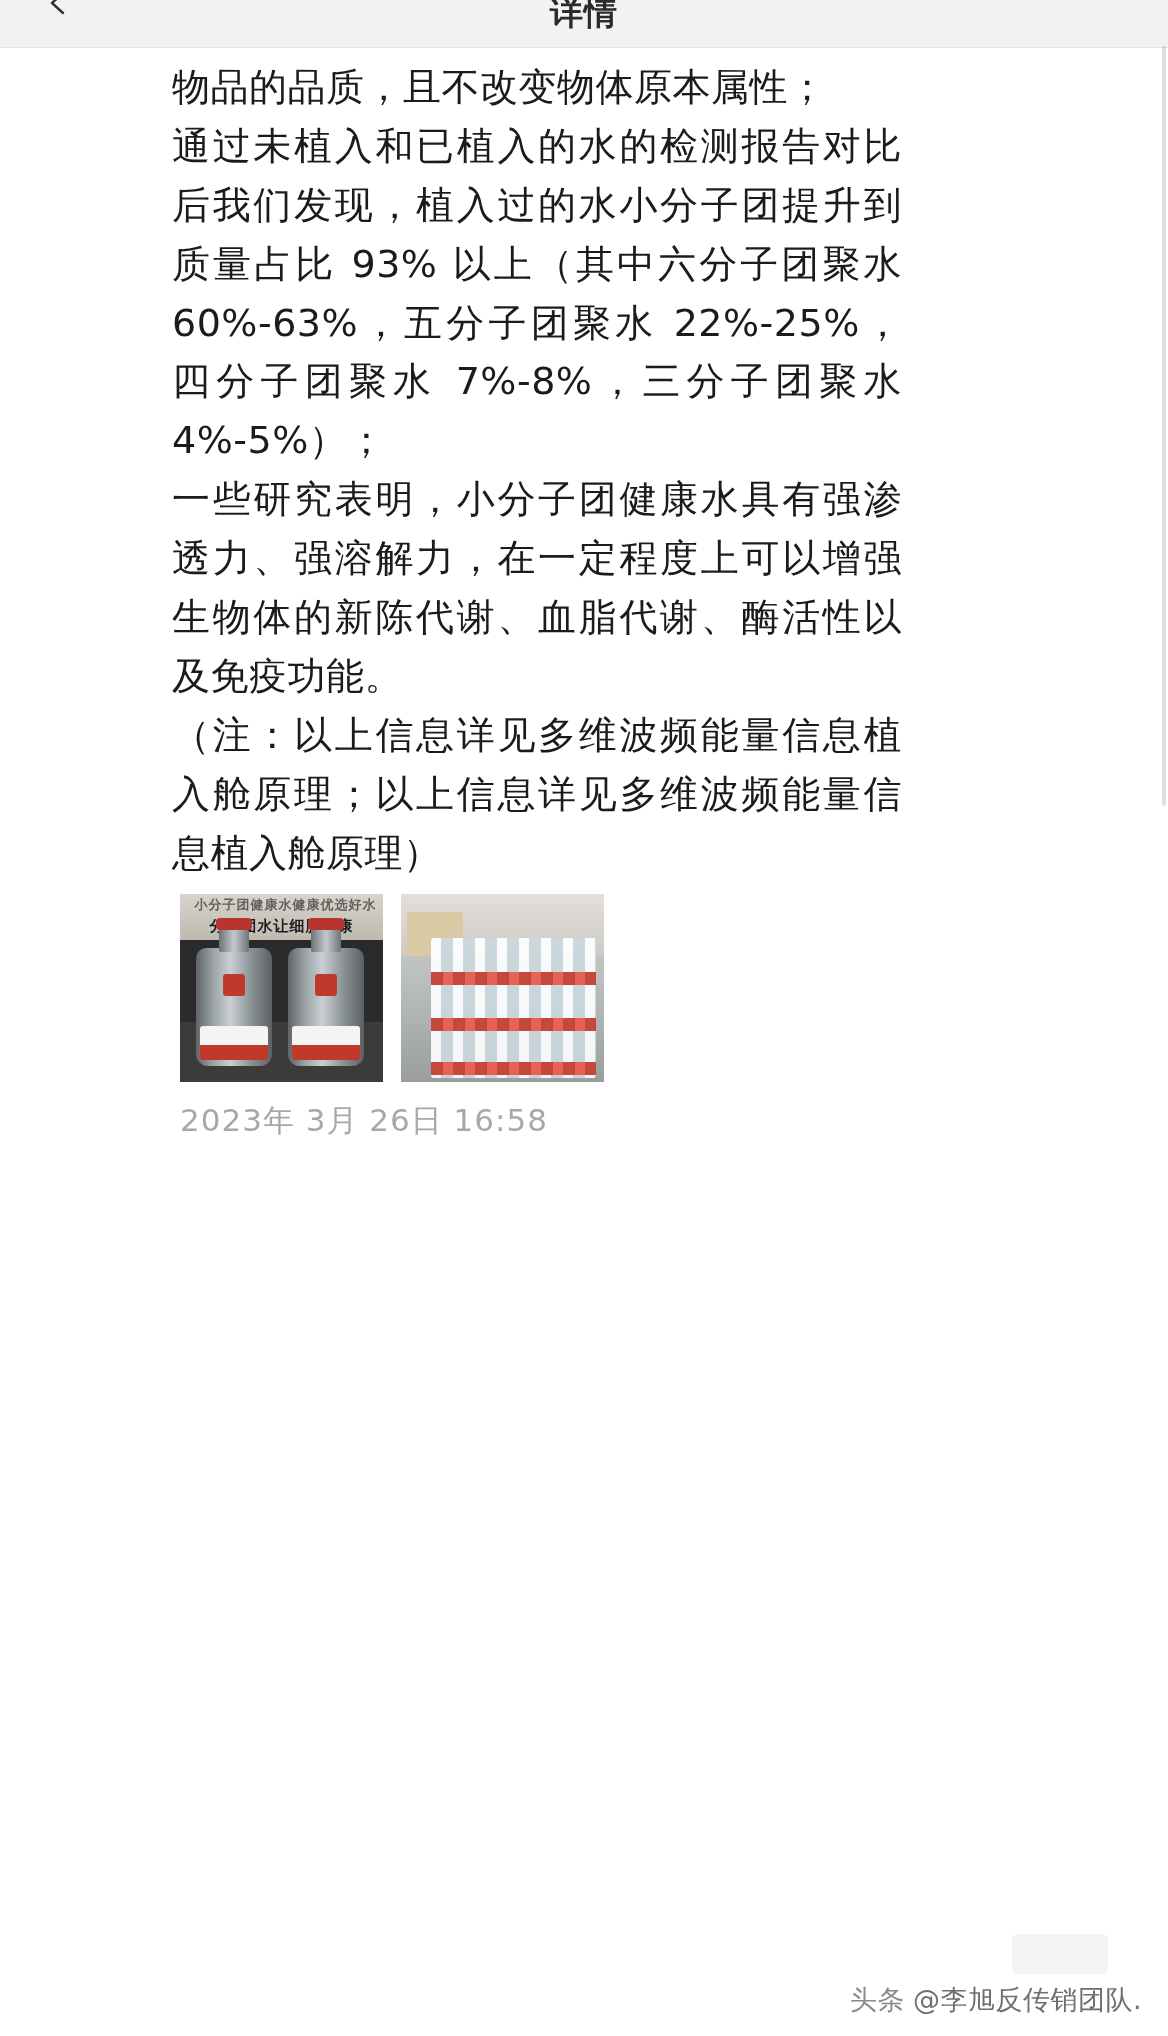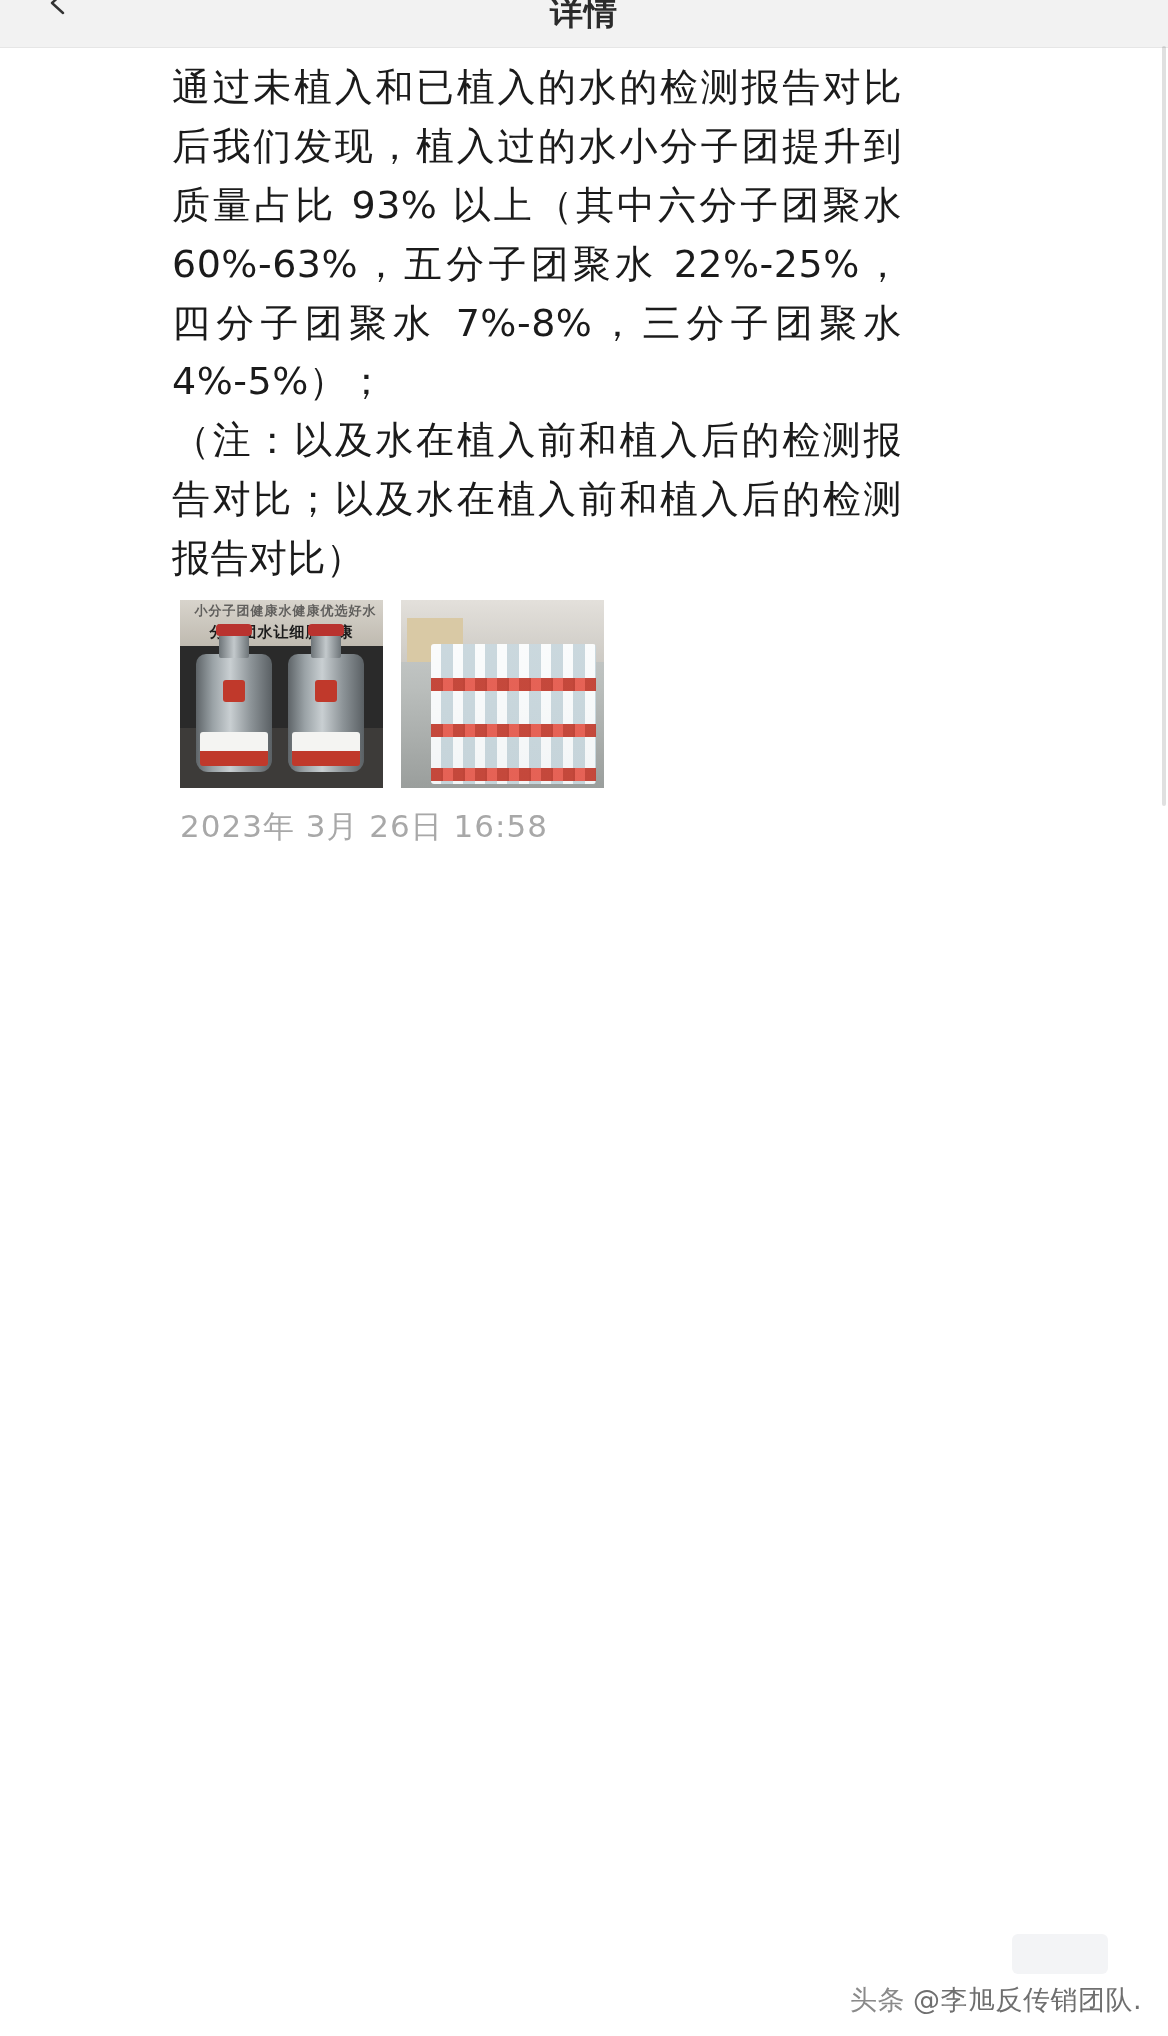--- a/index.html
+++ b/index.html
@@ -250,22 +250,24 @@
       <path d="M17 3 L6 13 L17 23" fill="none" stroke="#333333" stroke-width="2.4" stroke-linecap="round" stroke-linejoin="round"></path>
     </svg>
   </div>
   <div class="header-title">详情</div>
 </div>
 
 <div class="scroll-indicator"></div>
 
 <div class="content">
   <div class="article">
+    <p>物品的品质，且不改变物体原本属性；</p>
     <p>通过未植入和已植入的水的检测报告对比后我们发现，植入过的水小分子团提升到质量占比 93% 以上（其中六分子团聚水 60%-63%，五分子团聚水 22%-25%，四分子团聚水 7%-8%，三分子团聚水 4%-5%）；</p>
-    <p>（注：以及水在植入前和植入后的检测报告对比；以及水在植入前和植入后的检测报告对比）</p>
+    <p>一些研究表明，小分子团健康水具有强渗透力、强溶解力，在一定程度上可以增强生物体的新陈代谢、血脂代谢、酶活性以及免疫功能。</p>
+    <p>（注：以上信息详见多维波频能量信息植入舱原理；以上信息详见多维波频能量信息植入舱原理）</p>
   </div>
 </div>
 
 <div class="photos">
 
   <div class="photo photo-bottles">
     <div class="banner">
       <span class="banner-top">小分子团健康水健康优选好水</span>
       <span>分子团水让细胞健康</span>
     </div>

